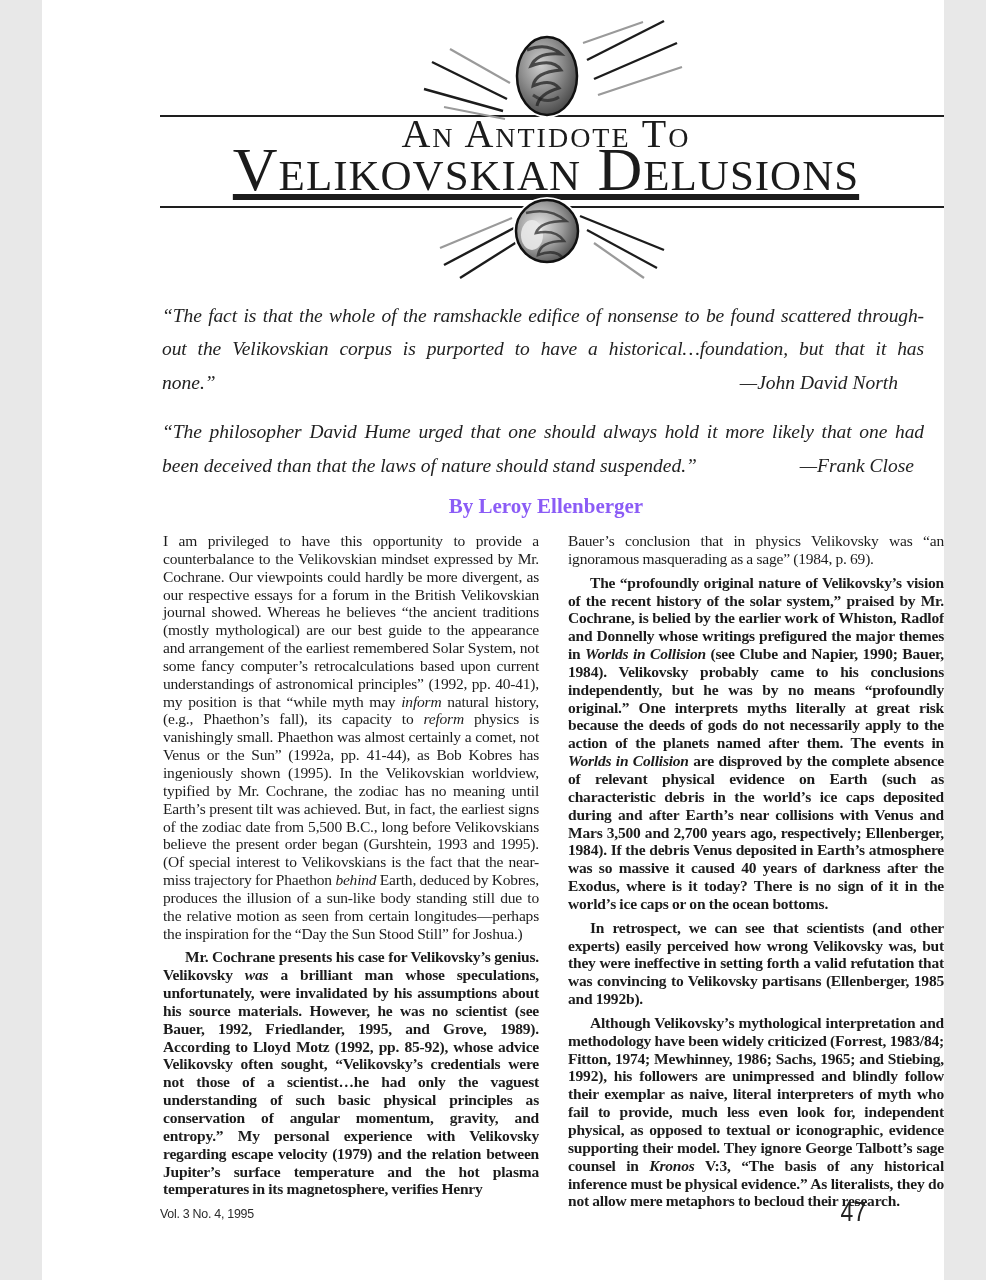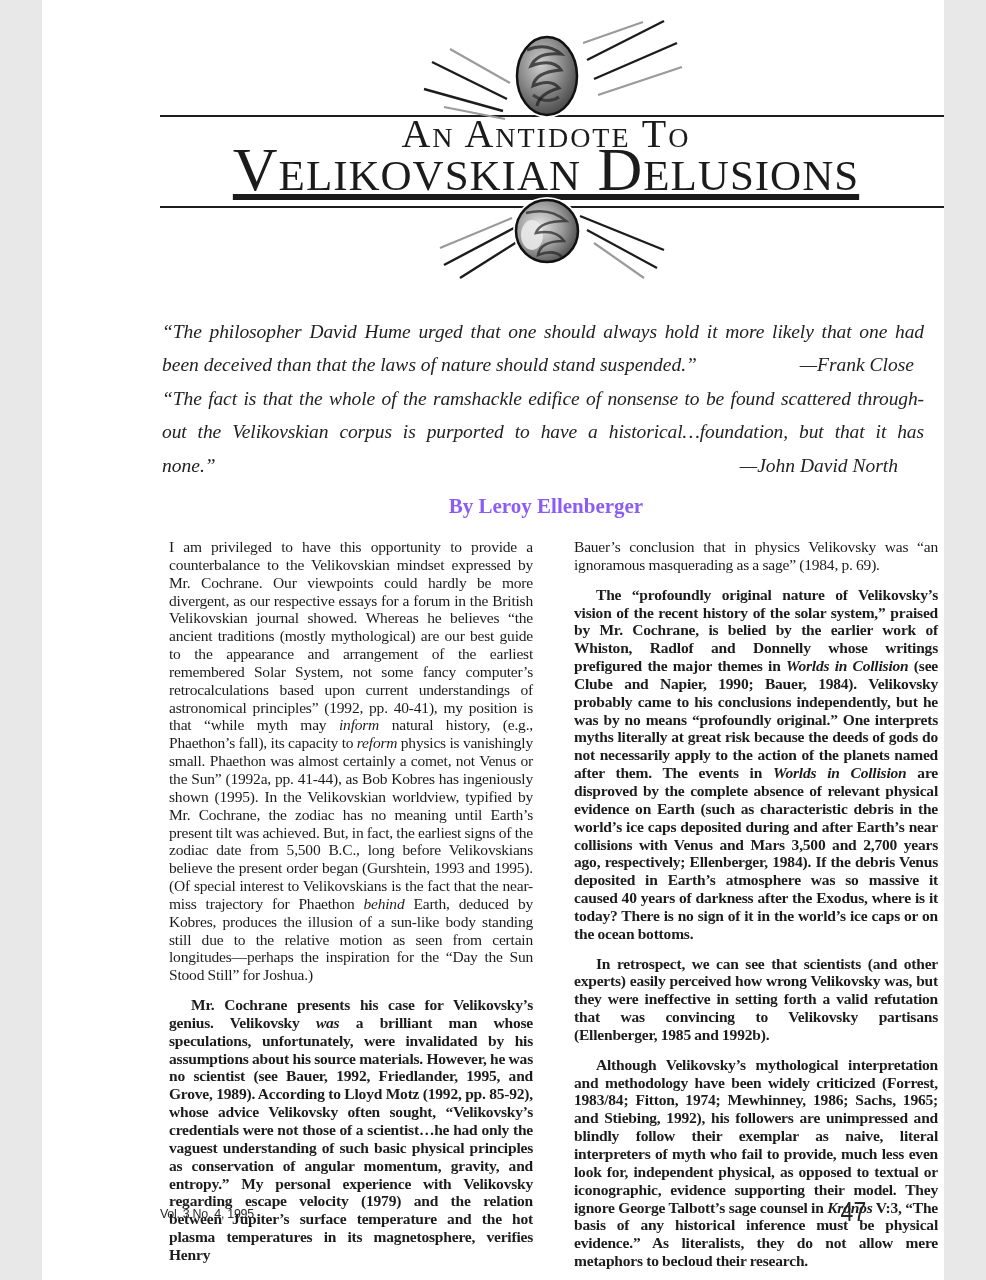--- a/index.html
+++ b/index.html
@@ -25,21 +25,21 @@
   .qlast{display:flex;justify-content:space-between;line-height:33.4px;}
   .q2{margin-top:16px;}
   .q1 .attr{margin-right:26px;}
   .q2 .attr{margin-right:10px;}
   
   .byline{position:absolute;left:118px;top:494px;width:772px;text-align:center;
     font-weight:bold;font-size:21px;color:#8b5cf6;}
   
   .columns{position:absolute;left:115px;top:526px;width:793px;display:flex;gap:17px;}
   .col{width:388px;}
-  .col p{margin:12px;text-align:justify;font-size:15.5px;line-height:17.85px;
+  .col p{margin:6px;text-align:justify;font-size:15.5px;line-height:17.85px;
     letter-spacing:-0.2px;word-spacing:-0.3px;color:#1c1c1c;}
   .col p.indent{text-indent:22px;font-weight:bold;}
   .it{font-style:italic;}
   
   .vol{position:absolute;left:118px;top:1206px;font-family:"Liberation Sans",sans-serif;
     font-size:13.5px;letter-spacing:-0.3px;color:#2b2b2b;transform:scaleX(0.92);transform-origin:left top;}
   .pagenum{position:absolute;right:78px;top:1196px;font-family:"Liberation Sans",sans-serif;
     font-size:28px;font-weight:400;color:#242424;transform:scaleX(0.82);transform-origin:right top;}
 </style>
 </head>
@@ -95,37 +95,37 @@
     <line x1="165" y1="37" x2="235" y2="75" stroke="#1c1c1c" stroke-width="2.2"></line>
     <line x1="172" y1="50" x2="222" y2="85" stroke="#9a9a9a" stroke-width="2.2"></line>
 
     <circle cx="125" cy="38" r="34" fill="#ffffff"></circle>
     <circle cx="125" cy="38" r="31" fill="url(#g2)" stroke="#111" stroke-width="2.5"></circle>
     <ellipse cx="110" cy="42" rx="11" ry="15" fill="#e9e9e9" opacity="0.9"></ellipse>
     <path d="M104 20 q24 -6 40 8 q-26 0 -30 12 q20 -4 28 8 q-24 0 -26 14 q16 -6 24 2" fill="none" stroke="#222" stroke-width="2.6" opacity="0.7"></path>
   </svg>
 
   <div class="quotes">
-    <div class="quote q2">
-      <div>
-          <div class="qline">“The philosopher David Hume urged that one should always hold it more likely that one had</div>
-        </div>
-      <div class="qlast">
-        <span>been deceived than that the laws of nature should stand suspended.”</span>
-        <span class="attr">—Frank Close</span>
-      </div>
-    </div>
     <div class="quote q1">
       <div>
           <div class="qline">“The fact is that the whole of the ramshackle edifice of nonsense to be found scattered through-</div>
           <div class="qline">out the Velikovskian corpus is purported to have a historical…foundation, but that it has</div>
         </div>
       <div class="qlast">
         <span>none.”</span>
         <span class="attr">—John David North</span>
+      </div>
+    </div>
+    <div class="quote q2">
+      <div>
+          <div class="qline">“The philosopher David Hume urged that one should always hold it more likely that one had</div>
+        </div>
+      <div class="qlast">
+        <span>been deceived than that the laws of nature should stand suspended.”</span>
+        <span class="attr">—Frank Close</span>
       </div>
     </div>
   </div>
 
   <div class="byline">By Leroy Ellenberger</div>
 
   <div class="columns">
     <div class="col">
       <p><span>I am privileged to have this opportunity to provide a counterbalance to the Velikovskian mindset expressed by Mr. Cochrane. Our viewpoints could hardly be more divergent, as our respective essays for a forum in the British Velikovskian journal showed. Whereas he believes “the ancient traditions (mostly mythological) are our best guide to the appearance and arrangement of the earliest remembered Solar System, not some fancy computer’s retrocalculations based upon current understandings of astronomical principles” (1992, pp. 40-41), my position is that “while myth may </span><span class="it">inform</span><span> natural history, (e.g., Phaethon’s fall), its capacity to </span><span class="it">reform</span><span> physics is vanishingly small. Phaethon was almost certainly a comet, not Venus or the Sun” (1992a, pp. 41-44), as Bob Kobres has ingeniously shown (1995). In the Velikovskian worldview, typified by Mr. Cochrane, the zodiac has no meaning until Earth’s present tilt was achieved. But, in fact, the earliest signs of the zodiac date from 5,500 B.C., long before Velikovskians believe the present order began (Gurshtein, 1993 and 1995). (Of special interest to Velikovskians is the fact that the near-miss trajectory for Phaethon </span><span class="it">behind</span><span> Earth, deduced by Kobres, produces the illusion of a sun-like body standing still due to the relative motion as seen from certain longitudes—perhaps the inspiration for the “Day the Sun Stood Still” for Joshua.)</span></p>
       <p class="indent"><span>Mr. Cochrane presents his case for Velikovsky’s genius. Velikovsky </span><span class="it">was</span><span> a brilliant man whose speculations, unfortunately, were invalidated by his assumptions about his source materials. However, he was no scientist (see Bauer, 1992, Friedlander, 1995, and Grove, 1989). According to Lloyd Motz (1992, pp. 85-92), whose advice Velikovsky often sought, “Velikovsky’s credentials were not those of a scientist…he had only the vaguest understanding of such basic physical principles as conservation of angular momentum, gravity, and entropy.” My personal experience with Velikovsky regarding escape velocity (1979) and the relation between Jupiter’s surface temperature and the hot plasma temperatures in its magnetosphere, verifies Henry</span></p>

